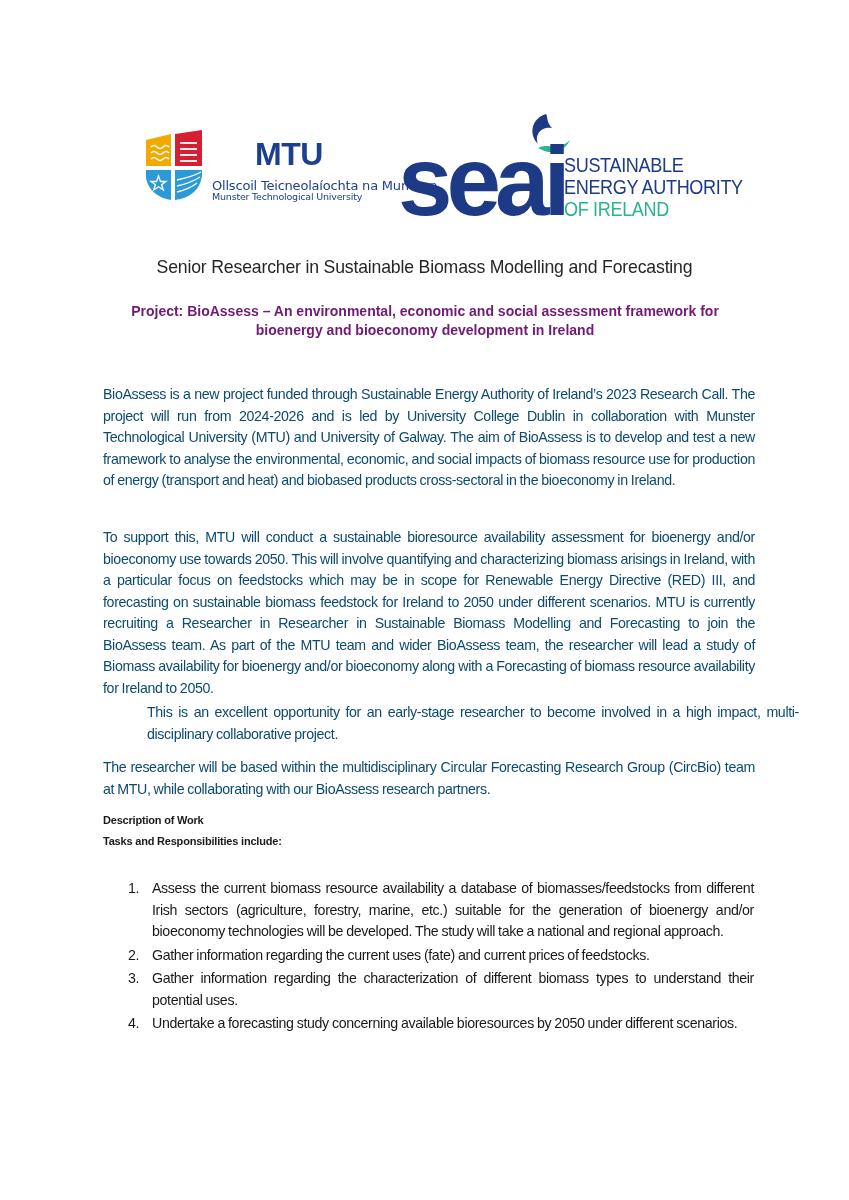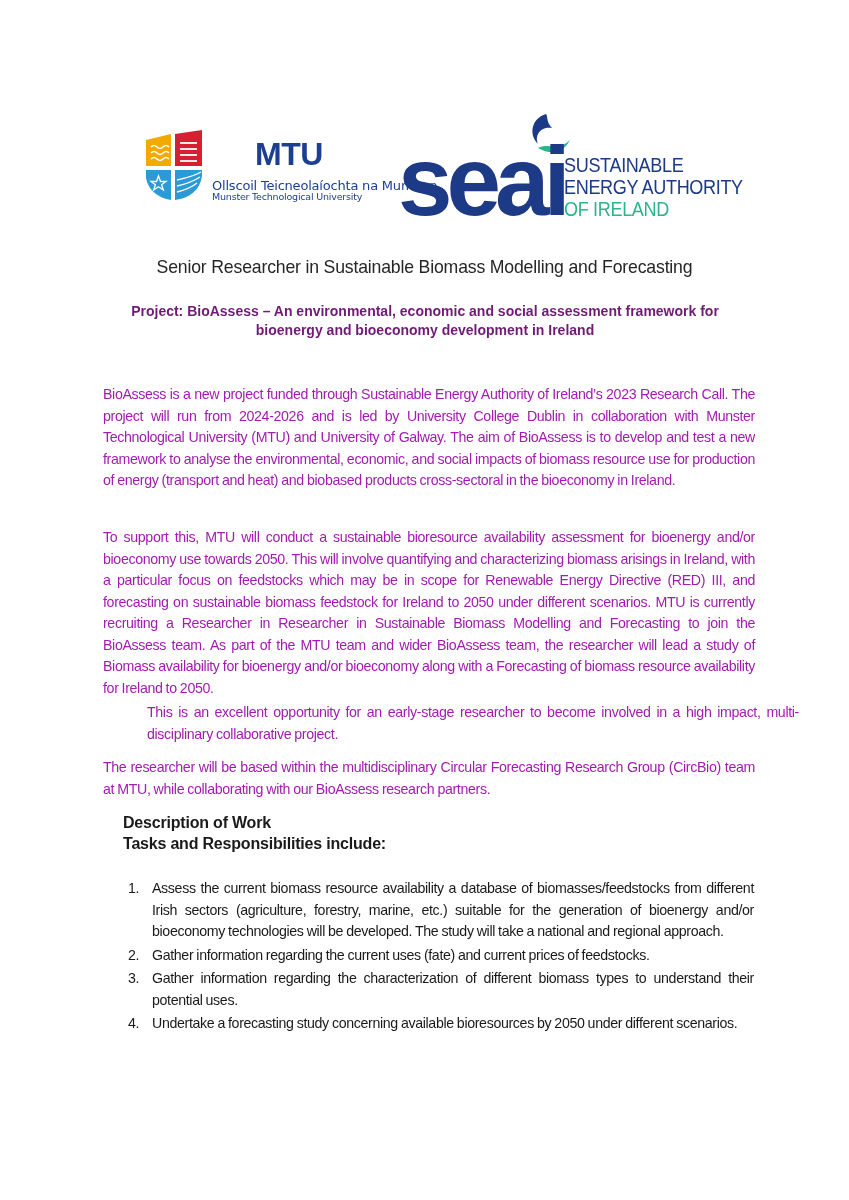--- a/index.html
+++ b/index.html
@@ -140,37 +140,36 @@
     }
 
     
     .para {
       position: absolute;
       left: 103px;
       width: 652px;
       font-size: 14.2px;
       line-height: 21.5px;
       text-align: justify;
-      color: #a21caf;
+      color: #0c4a6e;
       letter-spacing: -0.35px;
       word-spacing: -0.5px;
     }
     .p1 { top: 370px; }
     .p2 { top: 513px; }
     .p3 { top: 688px; margin-left: 44px; }
     .p4 { top: 743px; }
 
     .heading {
       position: absolute;
       left: 103px;
       font-weight: bold;
-      font-size: 16px;
+      font-size: 11px;
       color: #1a1a1a;
       letter-spacing: -0.2px;
-      margin-left: 20px;
     }
     .h1 { top: 814px; }
     .h2 { top: 835px; }
 
     .tasks {
       position: absolute;
       left: 128px;
       top: 878px;
       width: 626px;
       margin: 0;

